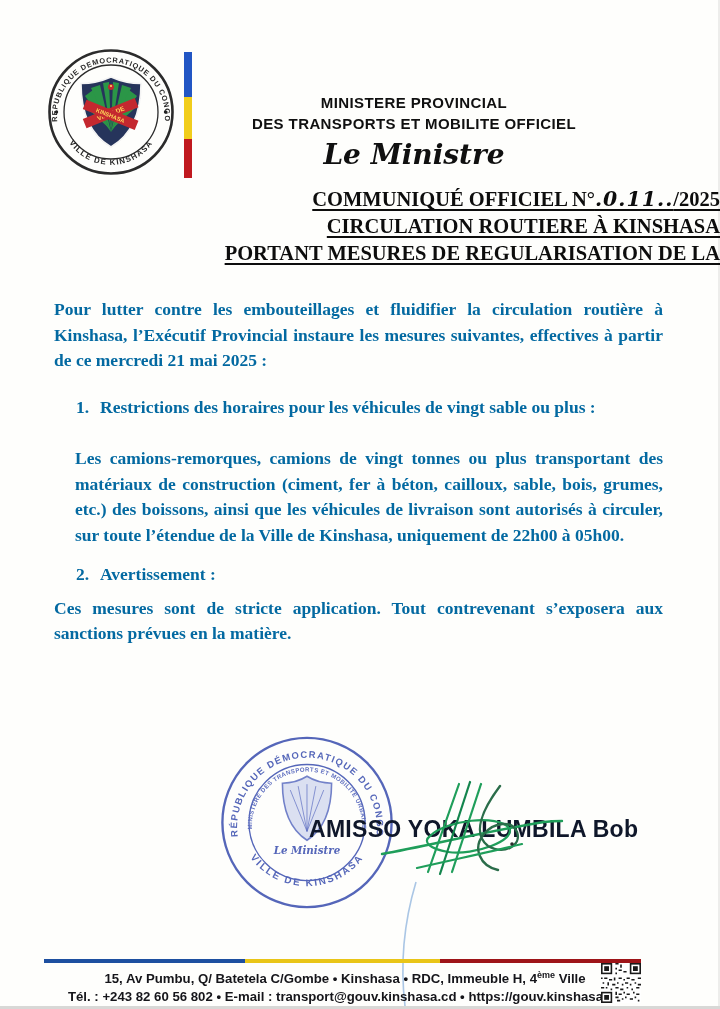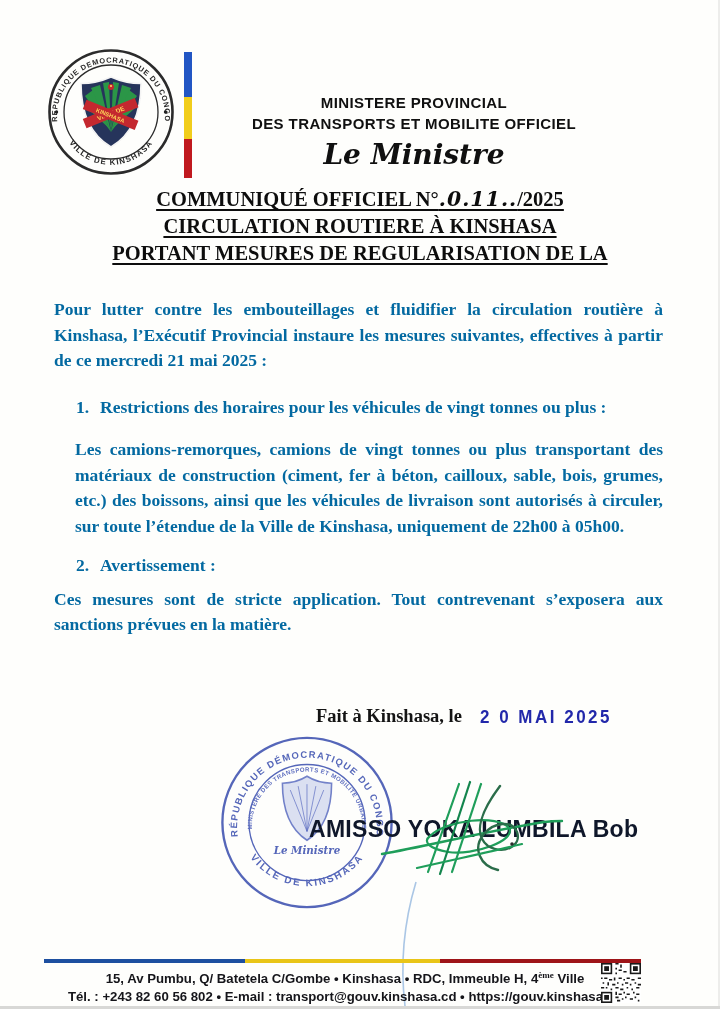--- a/index.html
+++ b/index.html
@@ -13,53 +13,53 @@
   
   .seal-top { position:absolute; left:45px; top:46px; width:132px; height:132px; opacity:.93; }
   .flag-vert { position:absolute; left:184px; top:52px; width:8px; height:126px; display:flex; flex-direction:column; }
   .flag-vert .b { flex:0 0 45px; }
   .flag-vert .y { flex:0 0 42px; }
   .flag-vert .r { flex:1; }
   .ministry { position:absolute; left:218px; top:92px; width:392px; text-align:center; }
   .ministry .m-line { font-family:"Liberation Sans", sans-serif; font-weight:bold; font-size:15px; line-height:21px; letter-spacing:.4px; color:#101010;text-align:center; }
   .ministry .script { margin-top:4px; font-family:"DejaVu Serif", serif; font-style:italic; font-weight:bold; font-size:28px; color:#101010; }
   
-  .title-block { position:absolute; left:0; top:186px; width:720px; text-align:center;
+  .title-block { position:absolute; left:0; top:186px; width:720px; text-align:right;
     font-weight:bold; font-size:20.5px; line-height:27px; color:#0d0d0d; }
   .title-block .t-line { text-decoration:underline; text-decoration-thickness:2px; text-underline-offset:3px; }
   .hand { font-family:"DejaVu Serif", serif; font-style:italic; letter-spacing:1px; }
   
   .body-block { position:absolute; left:54px; top:297px; width:609px;
     font-weight:bold; font-size:17.5px; line-height:25.5px; text-align:justify; color:#0369a1; }
   .body-block p.intro { }
   .list-row { display:flex; margin-top:21px; text-align:left; }
   .list-row .num { flex:0 0 24px; padding-left:22px; box-sizing:content-box; width:0; min-width:24px; }
   .list-row .num-inner { display:inline-block; }
   .list-row .txt { flex:1; text-align:justify; padding-right:40px; }
-  .detail { margin-top:17px; margin-left:21px; }
+  .detail { margin-top:26px; margin-left:21px; }
   .row2 { margin-top:14px; }
   .closing { margin-top:8px; }
   
   .date-row { position:absolute; left:316px; top:706px; white-space:nowrap; }
   .date-label { font-weight:bold; font-size:18.5px; }
   .date-stamp { font-family:"Liberation Sans", sans-serif; font-weight:bold; font-size:17px;
     color:#2228aa; letter-spacing:2.5px; margin-left:14px; display:inline-block; transform:scaleY(1.12); }
   .stamp-svg { position:absolute; left:213px; top:733px; width:188px; height:182px; opacity:.88; }
   .signer-name { position:absolute; left:309px; top:816px; font-family:"Liberation Sans", sans-serif;
     font-weight:bold; font-size:23px; letter-spacing:.3px; color:#0f172a; white-space:nowrap; }
   .sig-svg { position:absolute; left:372px; top:772px; width:215px; height:112px; }
   .pen-curve { position:absolute; left:392px; top:880px; width:34px; height:128px; }
   
   .footer-line { position:absolute; left:44px; top:959px; width:597px; height:4px; display:flex; }
   .footer-line .b { flex:0 0 201px; }
   .footer-line .y { flex:0 0 195px; }
   .footer-line .r { flex:1; }
   .footer-text { position:absolute; left:40px; top:967px; width:610px; text-align:center;
     font-family:"Liberation Sans", sans-serif; font-weight:bold; font-size:13.2px; line-height:17.5px; color:#15151a; }
-  .footer-text sup { font-size:9px;font-family:Liberation Serif, serif; }
+  .footer-text sup { font-size:9px; }
   .qr { position:absolute; left:601px; top:963px; width:40px; height:40px; }
 </style>
 </head>
 <body>
 
 <div class="page">
 
   <svg class="seal-top" viewBox="0 0 132 132">
     <circle cx="66" cy="66" r="61.5" fill="none" stroke="#1c1c1c" stroke-width="2.6"></circle>
     <circle cx="66" cy="66" r="47" fill="none" stroke="#1c1c1c" stroke-width="1.3"></circle>
@@ -117,37 +117,33 @@
     <div class="t-line"><span>COMMUNIQUÉ OFFICIEL N°</span><span class="hand">.0.11..</span><span>/2025</span></div>
     <div class="t-line">CIRCULATION ROUTIERE À KINSHASA</div>
     <div class="t-line">PORTANT MESURES DE REGULARISATION DE LA</div>
   </div>
 
   <div class="body-block">
     <p class="intro">Pour lutter contre les embouteillages et fluidifier la circulation routière à Kinshasa, l’Exécutif Provincial instaure les mesures suivantes, effectives à partir de ce mercredi 21 mai 2025 :</p>
 
     <div class="list-row">
       <span class="num"><span class="num-inner">1.</span></span>
-      <span class="txt">Restrictions des horaires pour les véhicules de vingt tonnes ou plus :</span>
+      <span class="txt">Restrictions des horaires pour les véhicules de vingt sable ou plus :</span>
     </div>
 
     <p class="detail">Les camions-remorques, camions de vingt tonnes ou plus transportant des matériaux de construction (ciment, fer à béton, cailloux, sable, bois, grumes, etc.) des boissons, ainsi que les véhicules de livraison sont autorisés à circuler, sur toute l’étendue de la Ville de Kinshasa, uniquement de 22h00 à 05h00.</p>
 
     <div class="list-row row2">
       <span class="num"><span class="num-inner">2.</span></span>
       <span class="txt">Avertissement :</span>
     </div>
 
     <p class="closing">Ces mesures sont de stricte application. Tout contrevenant s’exposera aux sanctions prévues en la matière.</p>
   </div>
 
-  <div class="date-row">
-    <span class="date-label">Fait à Kinshasa, le</span>
-    <span class="date-stamp">2 0 MAI 2025</span>
-  </div>
 
   <svg class="stamp-svg" viewBox="0 0 190 185">
     <g stroke="#3e52b0" fill="none">
       <circle cx="95" cy="91" r="86" stroke-width="2.4"></circle>
       <circle cx="95" cy="91" r="59" stroke-width="1.4"></circle>
     </g>
     <defs>
       <path id="stTop" d="M 25,108 A 71,71 0 1 1 165,108"></path>
       <path id="stInner" d="M 41,110 A 56,56 0 1 1 149,110"></path>
       <path id="stBot" d="M 28,110 A 72,72 0 0 0 162,110"></path>

